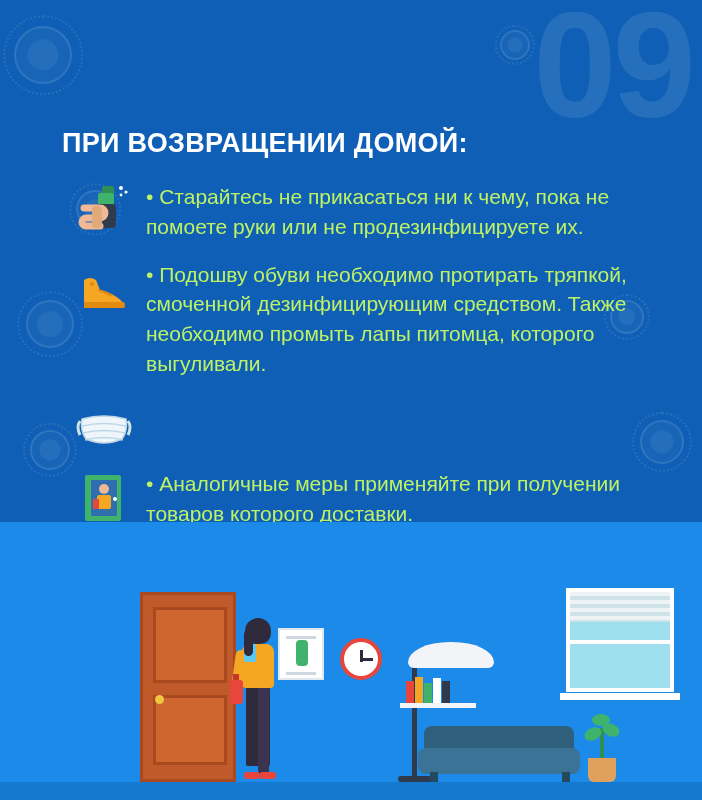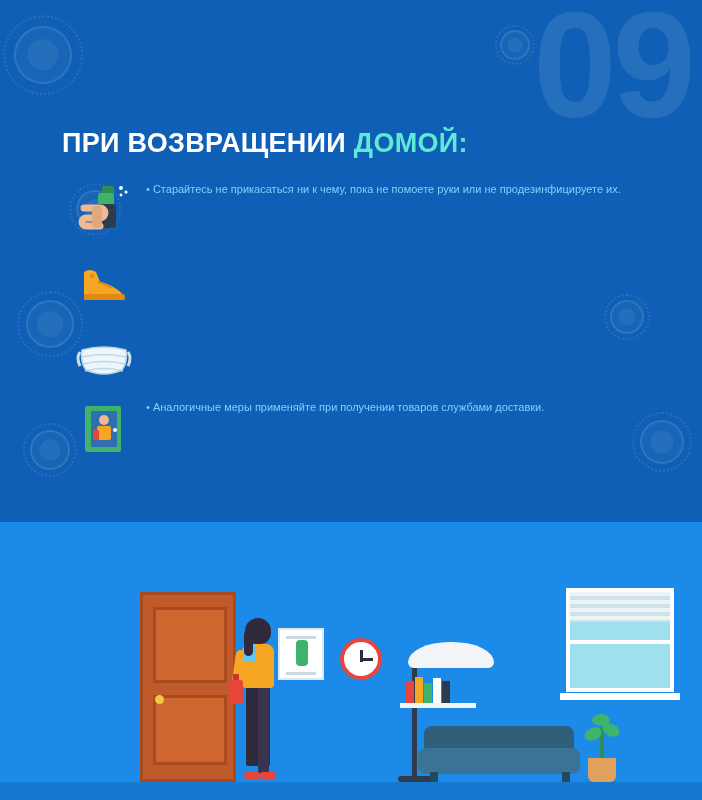--- a/index.html
+++ b/index.html
@@ -78,21 +78,21 @@
   
   .headline {
     position: absolute;
     left: 62px;
     top: 128px;
     font-size: 27px;
     font-weight: bold;
     color: #ffffff;
     letter-spacing: 0.3px;
   }
-  .headline .accent { color: #5eead4; }
+  .headline .accent { color: #ffffff; }
 
   
   .list {
     position: absolute;
     left: 62px;
     top: 180px;
     width: 580px;
   }
   .row {
     display: flex;
@@ -101,22 +101,22 @@
   }
   .icon-cell {
     width: 84px;
     min-width: 84px;
     display: flex;
     justify-content: center;
     align-items: flex-start;
     padding-top: 4px;
   }
   .text-cell {
-    color: #7dd3fc;
-    font-size: 11px;
+    color: #bef264;
+    font-size: 21px;
     line-height: 1.42;
     padding-top: 2px;
   }
   .r1 .icon-cell { padding-top: 2px; }
   .r2 .icon-cell { padding-top: 14px; }
   .r3 .icon-cell { padding-top: 14px; }
   .r4 .icon-cell { padding-top: 6px; }
 
   
   .scene {
@@ -294,20 +294,21 @@
 
     <div class="row r2">
       <div class="icon-cell">
         <svg class="ic" width="56" height="46" viewBox="0 0 56 46">
           <path d="M8 8 q6 -4 12 0 l4 10 q10 2 18 8 q6 4 6 10 H8 Z" fill="#f5a623"></path>
           <path d="M8 30 h40 q2 4 0 6 H8 Z" fill="#e08a12"></path>
           <path d="M22 18 q8 2 14 6" stroke="#e08a12" stroke-width="2" fill="none"></path>
           <circle cx="16" cy="12" r="2" fill="#e08a12"></circle>
         </svg>
       </div>
+      <div class="text-cell">• Подошву обуви необходимо протирать тряпкой, смоченной дезинфицирующим средством. Также необходимо промыть лапы питомца, которого выгуливали.</div>
     </div>
 
     <div class="row r3">
       <div class="icon-cell">
         <svg class="ic" width="60" height="42" viewBox="0 0 60 42">
           <path d="M6 12 q-4 6 0 14" stroke="#cfe2ea" stroke-width="3" fill="none"></path>
           <path d="M54 12 q4 6 0 14" stroke="#cfe2ea" stroke-width="3" fill="none"></path>
           <path d="M8 10 q22 -6 44 0 q2 12 -4 20 q-18 8 -36 0 q-6 -8 -4 -20 Z" fill="#eef6fb" stroke="#bcd6e4" stroke-width="1.5"></path>
           <path d="M8 17 q22 -5 44 0" stroke="#bcd6e4" stroke-width="1.5" fill="none"></path>
           <path d="M9 24 q21 -5 42 0" stroke="#bcd6e4" stroke-width="1.5" fill="none"></path>
@@ -320,21 +321,21 @@
       <div class="icon-cell">
         <svg class="ic" width="46" height="50" viewBox="0 0 46 50">
           <rect x="4" y="2" width="36" height="46" rx="2" fill="#3fb36b"></rect>
           <rect x="10" y="7" width="26" height="36" fill="#2f6fb0"></rect>
           <circle cx="23" cy="16" r="5" fill="#f0b894"></circle>
           <rect x="16" y="22" width="14" height="14" rx="2" fill="#f5a623"></rect>
           <rect x="12" y="26" width="6" height="10" rx="1" fill="#e8453c"></rect>
           <circle cx="34" cy="26" r="2" fill="#ffffff"></circle>
         </svg>
       </div>
-      <div class="text-cell">• Аналогичные меры применяйте при получении товаров службами доставки.</div>
+      <div class="text-cell">• Аналогичные меры применяйте при получении товаров которого доставки.</div>
     </div>
 
   </div>
 
   <div class="scene">
     <div class="floor"></div>
 
     <div class="door-frame">
       <div class="door-panel"></div>
       <div class="door-panel lower"></div>

